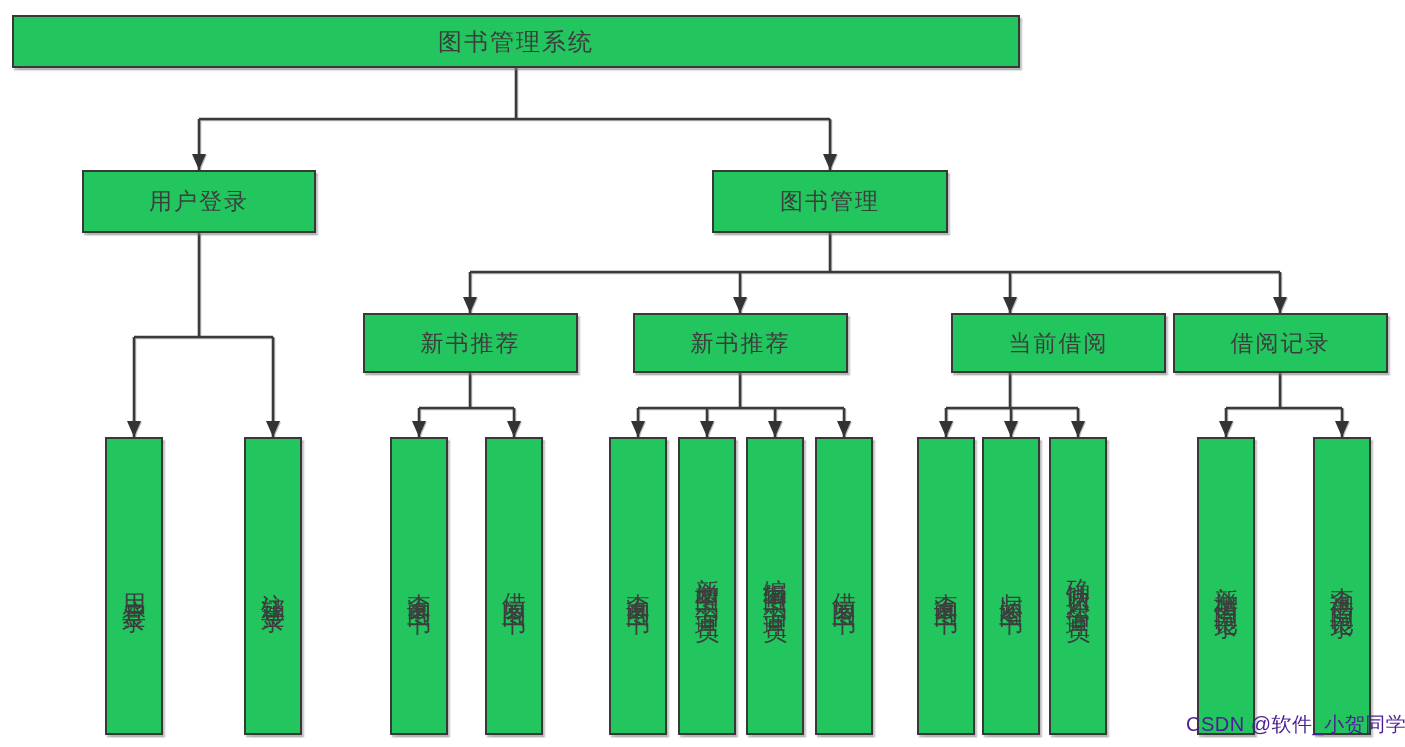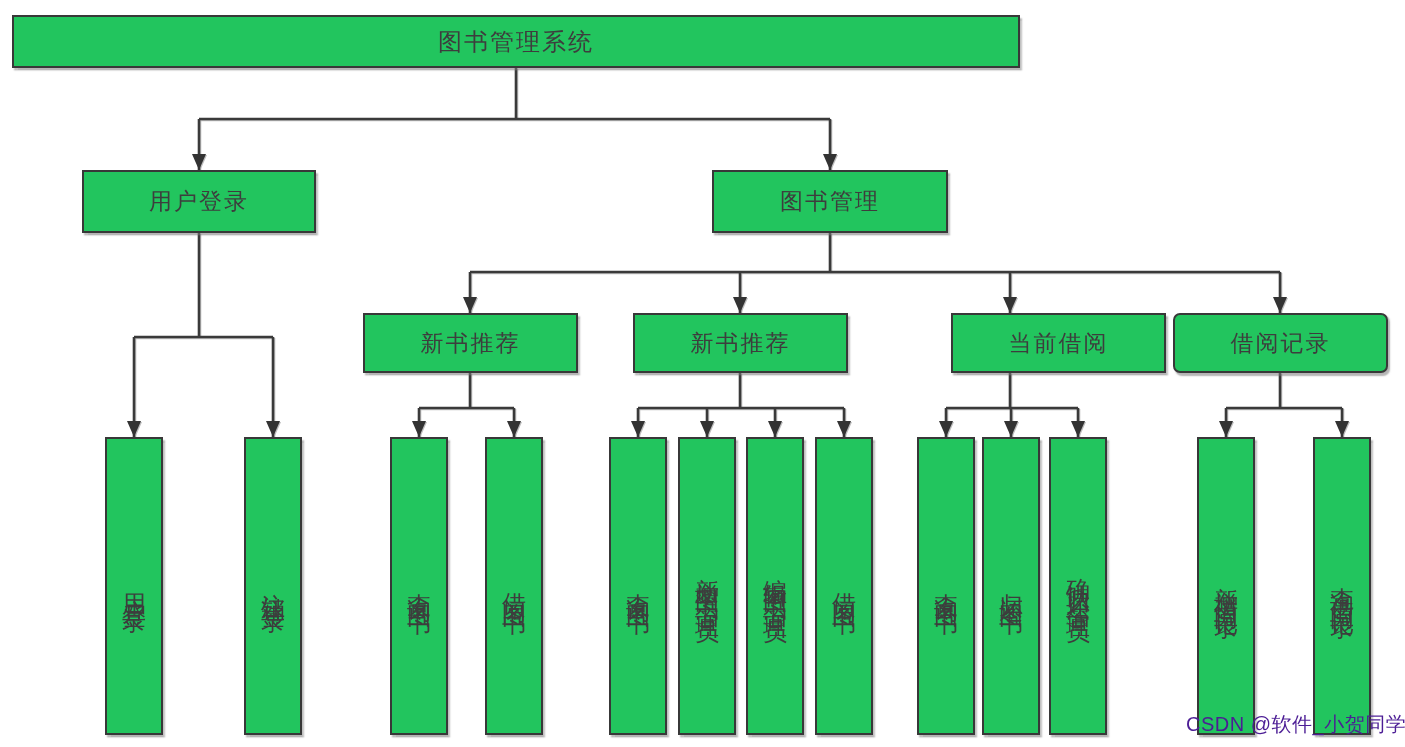--- a/index.html
+++ b/index.html
@@ -28,21 +28,21 @@
   .vtext{writing-mode:vertical-rl;text-orientation:mixed;
          font-size:24px;line-height:1;letter-spacing:6px;white-space:nowrap;}
 
   
   .root-box{left:12px;top:15px;width:1008px;height:53px;}
   .n-login{left:82px;top:170px;width:234px;height:63px;}
   .n-bookmgmt{left:712px;top:170px;width:236px;height:63px;}
   .n-newrec{left:363px;top:313px;width:215px;height:60px;}
   .n-borrow{left:633px;top:313px;width:215px;height:60px;}
   .n-current{left:903px;top:313px;width:215px;height:60px;margin-left:48px;}
-  .n-records{left:1173px;top:313px;width:215px;height:60px;border-radius:7px;}
+  .n-records{left:1173px;top:313px;width:215px;height:60px;}
 
   .g1c1{left:105px;} .g1c2{left:244px;}
   .g2c1{left:390px;} .g2c2{left:485px;}
   .g3c1{left:609px;} .g3c2{left:678px;} .g3c3{left:746px;} .g3c4{left:815px;}
   .g4c1{left:917px;} .g4c2{left:982px;} .g4c3{left:1049px;}
   .g5c1{left:1197px;} .g5c2{left:1313px;}
 
   .watermark{position:absolute;left:1186px;top:711px;z-index:6;
              font-size:20px;color:#4c1d95;letter-spacing:0.5px;white-space:nowrap;}
 </style>

